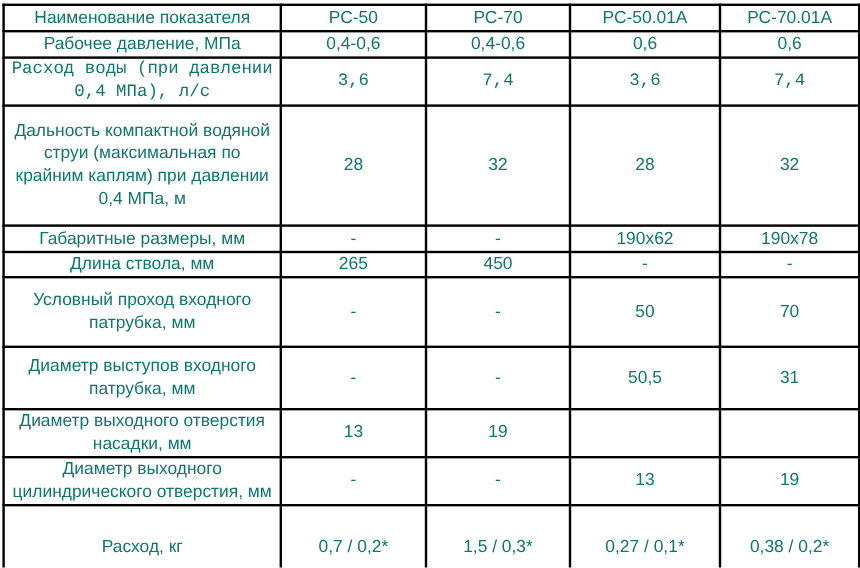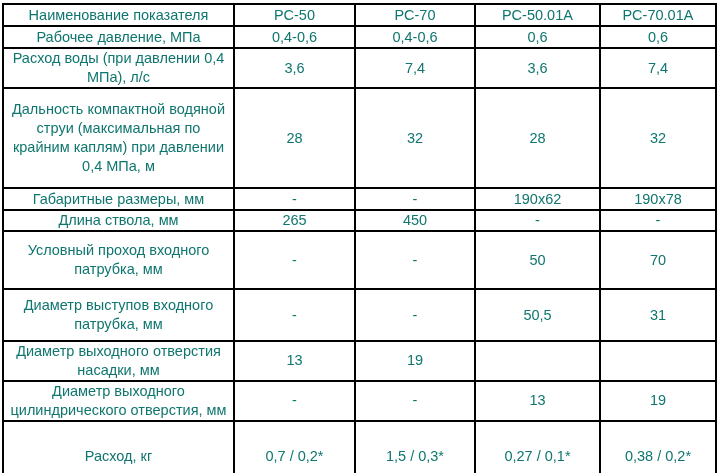--- a/index.html
+++ b/index.html
@@ -32,21 +32,21 @@
     overflow: hidden;
   }
   col.c0 { width: 231px; }
   col.c1 { width: 121px; }
   col.c2 { width: 120px; }
   col.c3 { width: 125px; }
   col.c4 { width: 116px; }
 
   thead tr            { height: 22px; }
   tbody tr:nth-child(1)  { height: 22px; margin-left: 36px; }
-  tbody tr:nth-child(2)  { height: 40px; }
+  tbody tr:nth-child(2)  { height: 40px; font-family: Liberation Mono, monospace; }
   tbody tr:nth-child(3)  { height: 100px; }
   tbody tr:nth-child(4)  { height: 22px; }
   tbody tr:nth-child(5)  { height: 21px; }
   tbody tr:nth-child(6)  { height: 58px; }
   tbody tr:nth-child(7)  { height: 52px; }
   tbody tr:nth-child(8)  { height: 36px; }
   tbody tr:nth-child(9)  { height: 40px; }
   tbody tr:nth-child(10) { height: 72px; }
   tbody tr:nth-child(11) { height: 22px; }
 </style>

